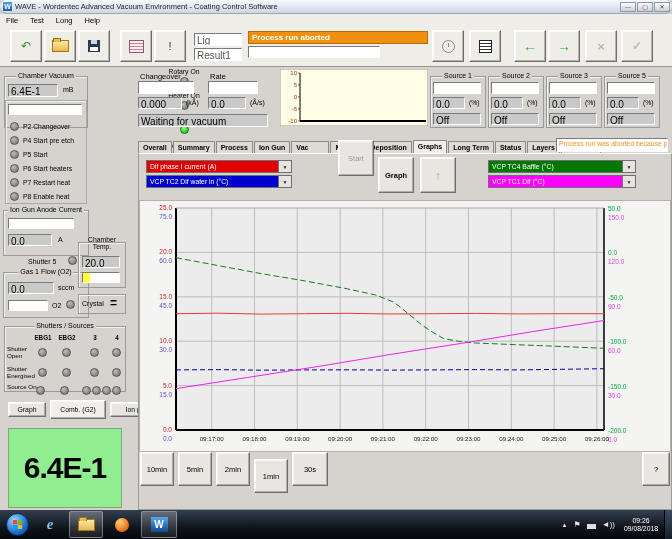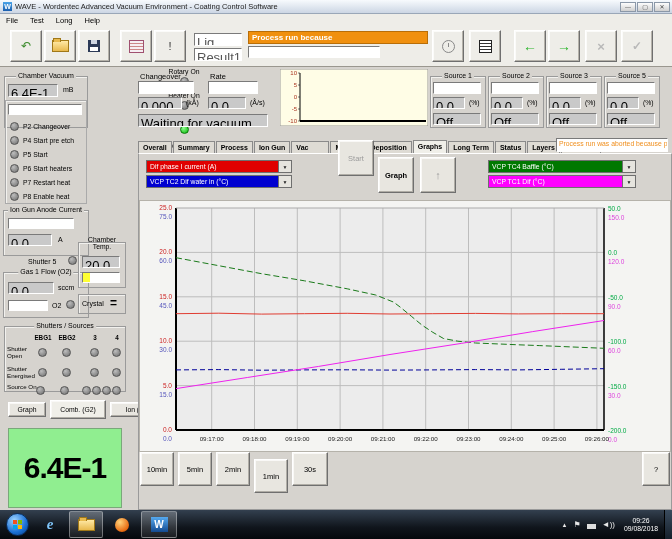--- a/index.html
+++ b/index.html
@@ -1,37 +1,37 @@
 <!DOCTYPE html>
 <html><head>
 <meta charset="utf-8">
 <style>
   html,body{margin:0;padding:0;}
   body{width:672px;height:539px;position:relative;overflow:hidden;
        font-family:"Liberation Sans",sans-serif;background:#d6d3ce;color:#000;font-size:8px;}
   .abs{position:absolute;}
   
   .titlebar{left:0;top:0;width:672px;height:14px;background:linear-gradient(#f7fafd,#ccd6e4);
-            border-bottom:1px solid #9aa7b8;display:flex;align-items:center;padding-left:3px;box-sizing:border-box;}
+            border-bottom:1px solid #9aa7b8;display:flex;align-items:center;padding-left:3px;box-sizing:border-box;border-radius:7px;}
   .titlebar .app-ico{width:9px;height:9px;background:linear-gradient(#4aa3e8,#1b5fae);color:#fff;font-size:7px;font-weight:bold;
             display:flex;align-items:center;justify-content:center;margin-right:3px;}
   .titlebar .ttl{font-size:7.5px;color:#222;white-space:nowrap;}
   .winbtn{width:16px;height:10px;background:linear-gradient(#fdfdfd,#cfcfcf);border:1px solid #8b98a8;
           font-size:6px;line-height:8px;text-align:center;color:#444;box-sizing:border-box;}
   .menubar{left:0;top:14px;width:672px;height:12px;background:#eeede8;border-bottom:1px solid #c6c3bb;display:flex;align-items:center;}
   .menu-item{font-size:7.5px;padding:0 6px;}
   .toolbar{left:0;top:26px;width:672px;height:40px;background:#eeede8;border-bottom:1px solid #9a978f;}
   .tbtn{background:#eeede8;border:1px solid;border-color:#fff #6f6f6f #6f6f6f #fff;box-shadow:inset -1px -1px 0 #b5b2aa,inset 1px 1px 0 #fbfbf9;
         display:flex;align-items:center;justify-content:center;box-sizing:border-box;}
   .tbtn.dis{color:#9b9b9b;}
   
   .btn{background:#e8e6e0;border:1px solid;border-color:#fff #6f6f6f #6f6f6f #fff;box-shadow:inset -1px -1px 0 #b0ada6,inset 1px 1px 0 #f9f8f6;
        display:flex;align-items:center;justify-content:center;font-size:7.5px;box-sizing:border-box;}
   .btn.dis{color:#9c9c9c;}
-  .fld{background:#c9c9c9;border:1px solid;border-color:#7a7a7a #fff #fff #7a7a7a;font-size:13px;padding:1px 2px;box-sizing:border-box;
+  .fld{background:#c9c9c9;border:1px solid;border-color:#7a7a7a #fff #fff #7a7a7a;font-size:10px;padding:1px 2px;box-sizing:border-box;
        white-space:nowrap;overflow:hidden;}
   .fld.white{background:#fff;}
   .grp{border:1px solid #9a9a9a;box-shadow:inset 1px 1px 0 #f2f1ee;box-sizing:border-box;}
   .grp-title{position:absolute;top:-5px;left:50%;transform:translateX(-50%);background:#d6d3ce;padding:0 2px;font-size:7px;white-space:nowrap;}
   .led{width:9px;height:9px;border-radius:50%;border:1px solid #555;
        background:radial-gradient(circle at 35% 30%,#bdbdbd,#6e6e6e);box-sizing:border-box;}
   .led.on{background:radial-gradient(circle at 35% 30%,#93ff93,#00b400);border-color:#0a7a0a;}
   .p-row{display:flex;align-items:center;gap:4px;height:14px;}
   .p-row span{font-size:6.8px;white-space:nowrap;}
   .ind{position:absolute;width:56px;text-align:center;}
@@ -103,21 +103,21 @@
     </div>
     <div class="tbtn abs" style="left: 120px; top: 30px; width: 32px; height: 32px;">
       <span class="ico-grid"></span>
     </div>
     <div class="tbtn abs" style="left: 154px; top: 30px; width: 32px; height: 32px;">
       <span style="font-size: 11px; color: rgb(51, 51, 51);">!</span>
     </div>
   </div>
 <div class="abs fld white" style="left:194px;top:33px;width:48px;height:13px;color:#555;">Lig</div>
 <div class="abs fld white" style="left:194px;top:48px;width:48px;height:13px;color:#555;">Result1</div>
-<div class="abs" style="left:248px;top:31px;width:180px;height:13px;background:#f0900f;border:1px solid #b86e08;color:#fff;font-weight:bold;font-size:8px;padding:1px 3px;box-sizing:border-box;">Process run because</div>
+<div class="abs" style="left:248px;top:31px;width:180px;height:13px;background:#f0900f;border:1px solid #b86e08;color:#fff;font-weight:bold;font-size:8px;padding:1px 3px;box-sizing:border-box;">Process run aborted</div>
 <div class="abs fld white" style="left:248px;top:46px;width:132px;height:12px;"></div>
 <div class="abs" id="toolbar-right" style="left:0;top:0;">
     <div class="tbtn abs dis" style="left: 432px; top: 30px; width: 32px; height: 32px;">
       <span class="ico-clock"></span>
     </div>
     <div class="tbtn abs" style="left: 469px; top: 30px; width: 32px; height: 32px;">
       <span class="ico-table"></span>
     </div>
     <div class="tbtn abs" style="left: 514px; top: 30px; width: 32px; height: 32px;">
       <span style="color: rgb(45, 181, 45); font-size: 14px; font-weight: bold;">←</span>

